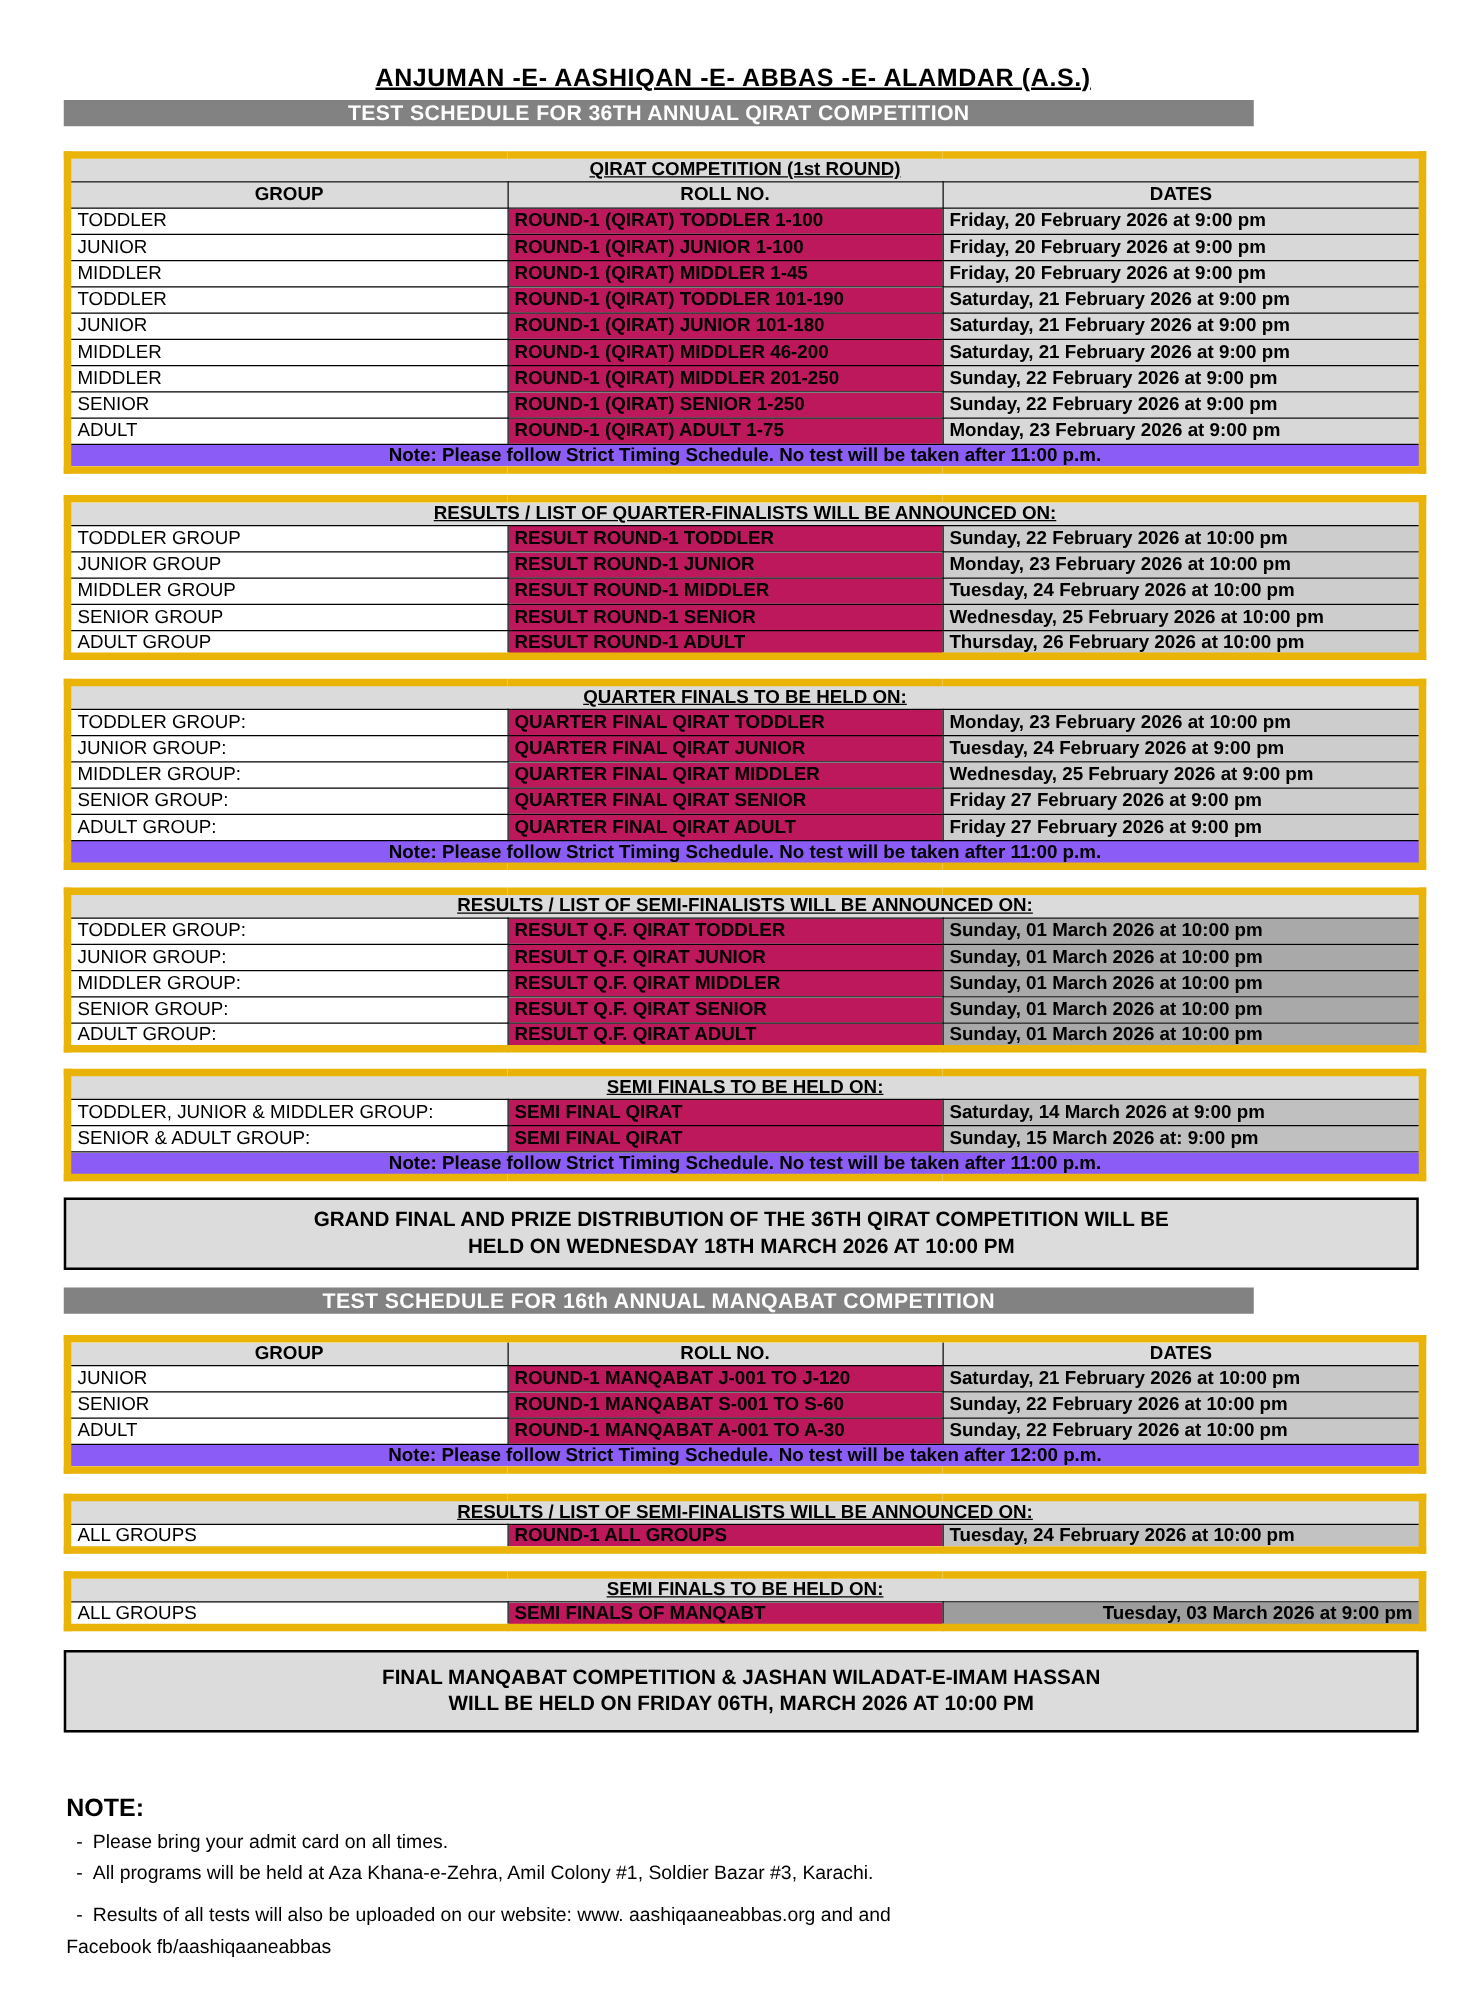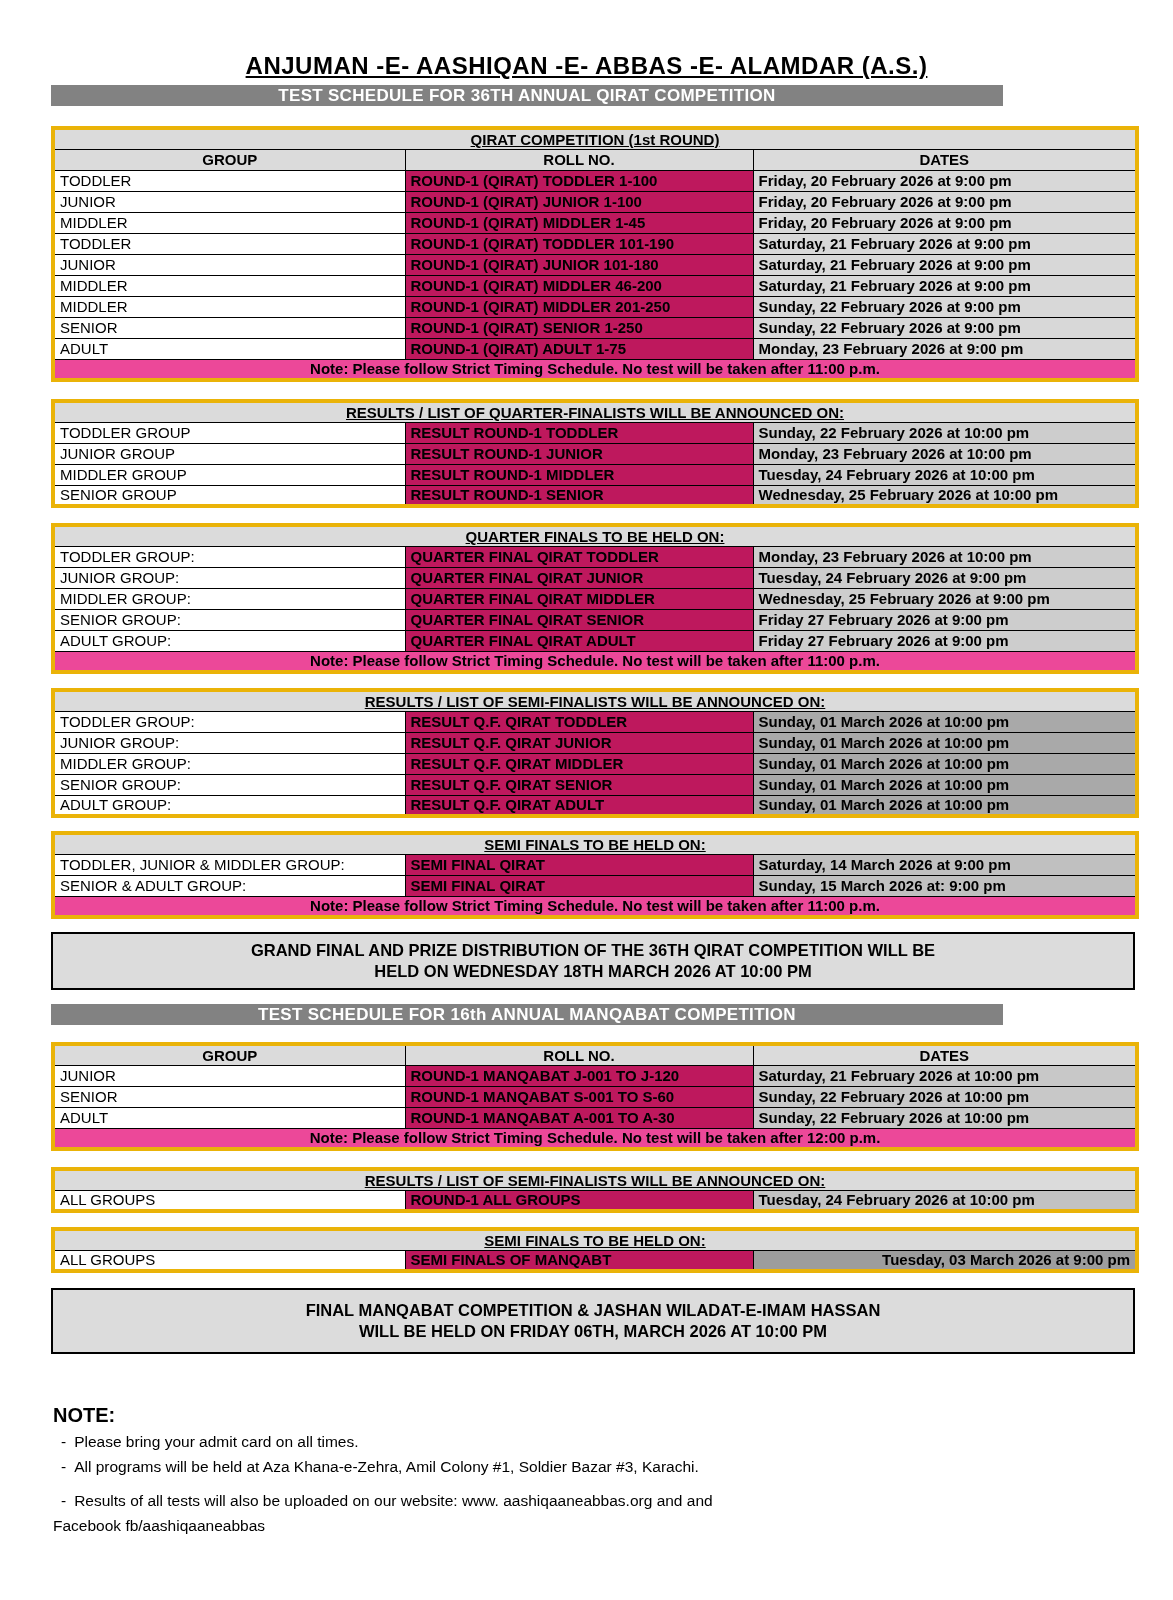--- a/index.html
+++ b/index.html
@@ -2,43 +2,43 @@
 <html><head>
 <meta charset="utf-8">
 <style>
   html,body{margin:0;padding:0;}
   body{
     width:1173px;height:1600px;background:#ffffff;color:#000;
     font-family:"Liberation Sans","DejaVu Sans",sans-serif;
     -webkit-font-smoothing:antialiased;overflow:hidden;position:relative;
   }
   .doc-title{
-    margin:52px 0 5px 0;text-align:center;font-size:24px;font-weight:bold;
+    margin:52px 0 5px 0;text-align:center;font-size:20px;font-weight:bold;
     text-decoration:underline;letter-spacing:.5px;
   }
   .gray-bar{
     margin-left:51px;width:952px;box-sizing:border-box;
     background:#828282;color:#ffffff;font-weight:bold;font-size:17px;
     text-align:center;height:21px;line-height:21px;letter-spacing:.3px;
   }
   table.sched{
     border-collapse:collapse;table-layout:fixed;
-    width:1084px;margin-left:51px;border:4px solid #eab308;
+    width:1084px;margin-left:51px;border:6px solid #eab308;
   }
   table.sched td{
     border:1px solid #000;padding:0 5px;height:21px;font-size:15px;
     white-space:nowrap;overflow:hidden;box-sizing:border-box;
   }
   td.section{background:#dbdbdb;text-align:center;font-weight:bold;font-size:16px;height:23px;}
   td.section span{text-decoration:underline;}
   td.colhead{background:#dbdbdb;text-align:center;font-weight:bold;font-size:16px;height:22px;}
   td.g{font-weight:normal;background:#ffffff;}
   td.r{font-weight:bold;background:#be185d;}
   td.d{font-weight:bold;}
-  td.notecell{background:#ec4899;text-align:center;font-weight:bold;}
+  td.notecell{background:#8b5cf6;text-align:center;font-weight:bold;}
   .t1 td.d{background:#d8d8d8;}
   .t2 td.d{background:#cdcdcd;}
   .t3 td.d{background:#cdcdcd;}
   .t4 td.d{background:#a9a9a9;}
   .t5 td.d{background:#c0c0c0;}
   .t6 td.d{background:#c8c8c8;}
   .t7 td.d{background:#c2c2c2;}
   .t8 td.d{background:#9d9d9d;text-align:right;}
   .m-t1{margin-top:20px;} .m-t2{margin-top:17px;} .m-t3{margin-top:15px;}
   .m-t4{margin-top:14px;} .m-t5{margin-top:13px;}
@@ -153,20 +153,25 @@
   <tr>
         <td class="g">MIDDLER GROUP</td>
         <td class="r">RESULT ROUND-1 MIDDLER</td>
         <td class="d">Tuesday, 24 February 2026 at 10:00 pm</td>
       </tr>
   <tr>
         <td class="g">SENIOR GROUP</td>
         <td class="r">RESULT ROUND-1 SENIOR</td>
         <td class="d">Wednesday, 25 February 2026 at 10:00 pm</td>
       </tr>
+  <tr>
+        <td class="g">ADULT GROUP</td>
+        <td class="r">RESULT ROUND-1 ADULT</td>
+        <td class="d">Thursday, 26 February 2026 at 10:00 pm</td>
+      </tr>
 </tbody>
   </table>
 
 <table class="sched t3 m-t3">
   <colgroup>
       <col style="width:352px">
       <col style="width:348px">
       <col style="width:384px">
     </colgroup>
   <tbody>

